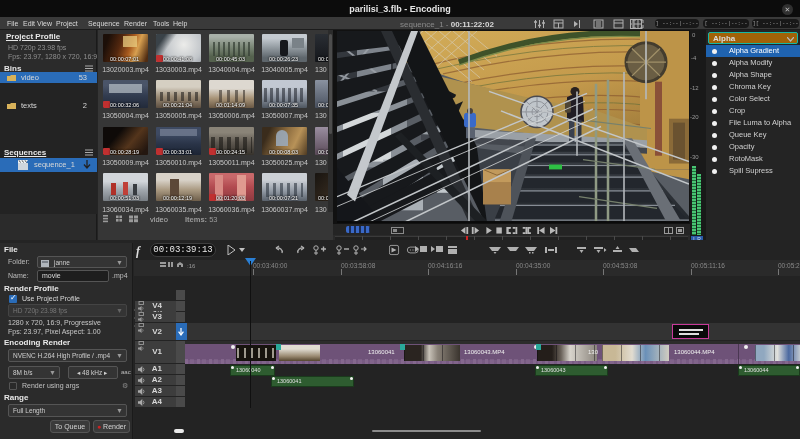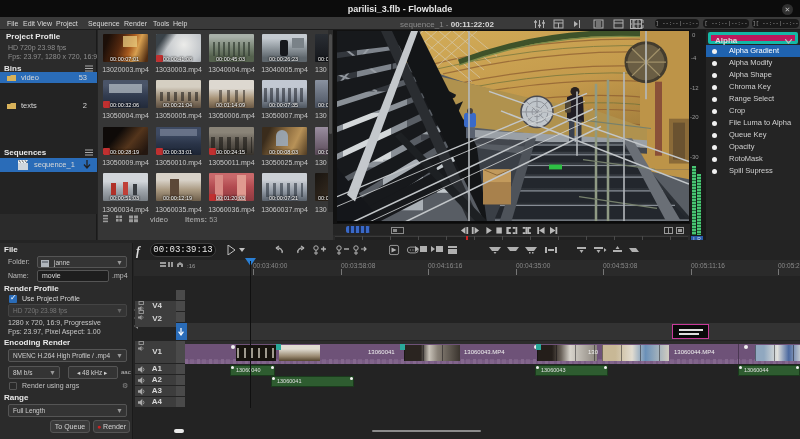--- a/index.html
+++ b/index.html
@@ -22,21 +22,21 @@
 .menuitem { position:absolute; top:3px; color:#d9d9d9; font-size:7px; }
 #seqlabel { position:absolute; top:3px; left:400px; font-size:8px; color:#8a8a8a; }
 #seqlabel b { color:#d8d8d8;text-align:right; }
 .tcpill { position:absolute; top:2px; height:9px; background:#181818; border-radius:4px;
   color:#9a9a9a; font-size:5.5px; font-family:"Liberation Mono",monospace; line-height:9px;
   text-align:center; white-space:nowrap; }
 
 
 #leftpanel { left:0; top:30px; width:97px; height:210px; background:#2b2b2b;
   border-right:1px solid #1a1a1a; }
-.lp-h { position:absolute; color:#e8e8e8; font-size:8px; font-weight:bold; }
+.lp-h { position:absolute; color:#e8e8e8; font-size:8px; font-weight:bold;text-decoration:underline; }
 .lp-s { position:absolute; color:#8f8f8f; font-size:7px; white-space:nowrap; }
 .lp-row { position:absolute; left:0; width:97px; height:11px; font-size:7.5px;
   color:#d8d8d8; line-height:11px; }
 .lp-row.sel { background:#2a6cb8; }
 .lp-num { position:absolute; right:10px; }
 
 
 #mediapanel { left:98px; top:30px; width:235px; height:210px; background:#363636; overflow:hidden; }
 .thumb { position:absolute; width:45px; height:28px; overflow:hidden; border-radius:1px; }
 .thumb .tc { position:absolute; left:7px; bottom:0px; color:#fff; font-size:5.5px;
@@ -93,21 +93,21 @@
   color:#e0e0e0; font-size:5.5px; line-height:9px; padding-left:5px; }
 .aclip:before { content:""; position:absolute; left:0; top:0; width:3px; height:3px;
   background:#f0f0f0; border-radius:50%; }
 .aclip:after { content:""; position:absolute; right:0; top:0; width:3px; height:3px;
   background:#f0f0f0; border-radius:50%; }
 </style>
 </head>
 <body>
 <div id="app">
   <div id="titlebar" class="abs">
-    <div class="title">parilisi_3.flb - Flowblade</div>
+    <div class="title">parilisi_3.flb - Encoding</div>
     <div class="close">✕</div>
   </div>
   <div id="menubar" class="abs">
     <span class="menuitem" style="left:7px">File</span>
     <span class="menuitem" style="left:23px">Edit</span>
     <span class="menuitem" style="left:37px">View</span>
     <span class="menuitem" style="left:56px">Project</span>
     <span class="menuitem" style="left:88px">Sequence</span>
     <span class="menuitem" style="left:124px">Render</span>
     <span class="menuitem" style="left:153px">Tools</span>
@@ -515,21 +515,21 @@
     <div style="position:absolute;left:2px;top:2px;font-size:6px;color:#9a9a9a">0</div>
     <div style="position:absolute;left:1px;top:25px;font-size:6px;color:#9a9a9a">-4</div>
     <div style="position:absolute;left:0px;top:55px;font-size:6px;color:#9a9a9a">-12</div>
     <div style="position:absolute;left:0px;top:84px;font-size:6px;color:#9a9a9a">-20</div>
     <div style="position:absolute;left:0px;top:124px;font-size:6px;color:#9a9a9a">-30</div>
     <div style="position:absolute;left:2px;top:136px;width:4px;height:69px;background:repeating-linear-gradient(#49c473 0 2px,#1e6a38 2px 3px)"></div>
     <div style="position:absolute;left:7px;top:144px;width:4px;height:61px;background:repeating-linear-gradient(#49c473 0 2px,#1e6a38 2px 3px)"></div>
     <div style="position:absolute;left:1px;top:206px;width:12px;height:7px;background:#2a5aa8;color:#cde;font-size:5px;line-height:7px;text-align:center">L R</div>
   </div>
   <div id="filters" class="abs">
-    <div style="position:absolute;left:2px;top:2px;width:90px;height:12px;background:#be185d;border:3px solid #14b8a6;border-radius:2px">
+    <div style="position:absolute;left:2px;top:2px;width:90px;height:12px;background:#a16207;border:1px solid #14b8a6;border-radius:2px">
       <span style="position:absolute;left:4px;top:1px;font-size:8px;font-weight:bold;color:#ddd">Alpha</span>
       <svg style="position:absolute;right:3px;top:4px" width="7" height="5">
           <path d="M0 0l3.5 4L7 0" stroke="#bbb" stroke-width="1.2" fill="none"></path>
         </svg>
     </div>
     <div class="f-row sel" style="top:15px">
         <div class="dot"></div>
         <span>Alpha Gradient</span>
       </div>
     <div class="f-row" style="top:27px">
@@ -539,21 +539,21 @@
     <div class="f-row" style="top:39px">
         <div class="dot"></div>
         <span>Alpha Shape</span>
       </div>
     <div class="f-row" style="top:51px">
         <div class="dot"></div>
         <span>Chroma Key</span>
       </div>
     <div class="f-row" style="top:63px">
         <div class="dot"></div>
-        <span>Range Select</span>
+        <span>Color Select</span>
       </div>
     <div class="f-row" style="top:75px">
         <div class="dot"></div>
         <span>Crop</span>
       </div>
     <div class="f-row" style="top:87px">
         <div class="dot"></div>
         <span>File Luma to Alpha</span>
       </div>
     <div class="f-row" style="top:99px">
@@ -721,21 +721,21 @@
         <span>V4</span>
       </div>
     <div class="track-head" style="top:72px;height:10px;line-height:10px">
         <svg style="position:absolute;left:3px;top:0px" width="7" height="10" viewBox="0 0 7 10">
           <rect x="1" y="0.5" width="4.5" height="3" fill="none" stroke="#999" stroke-width="0.9"></rect>
           <path d="M0 6.6h1.5L3.6 5v5L1.5 8.4H0z" fill="#999"></path>
           <path d="M4.6 6.2q1 1.2 0 2.4" stroke="#999" fill="none" stroke-width="0.7"></path>
         </svg>
         <span>V3</span>
       </div>
-    <div class="track-head" style="top:70px;height:17px;line-height:17px">
+    <div class="track-head" style="top:83px;height:17px;line-height:17px">
         <svg style="position:absolute;left:3px;top:0px" width="7" height="10" viewBox="0 0 7 10">
           <rect x="1" y="0.5" width="4.5" height="3" fill="none" stroke="#999" stroke-width="0.9"></rect>
           <path d="M0 6.6h1.5L3.6 5v5L1.5 8.4H0z" fill="#999"></path>
           <path d="M4.6 6.2q1 1.2 0 2.4" stroke="#999" fill="none" stroke-width="0.7"></path>
         </svg>
         <span>V2</span>
       </div>
     <div class="track-head" style="top:101px;height:22px;line-height:22px">
         <svg style="position:absolute;left:3px;top:0px" width="7" height="10" viewBox="0 0 7 10">
           <rect x="1" y="0.5" width="4.5" height="3" fill="none" stroke="#999" stroke-width="0.9"></rect>

